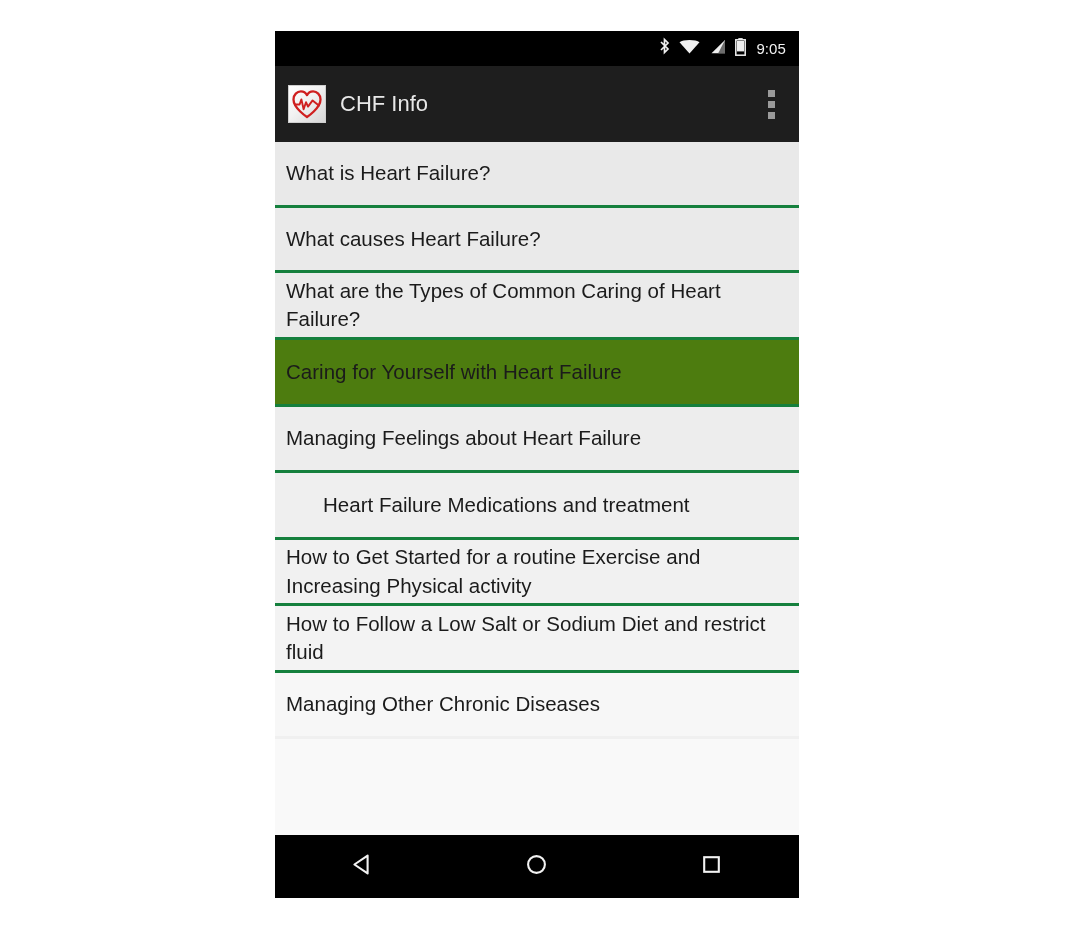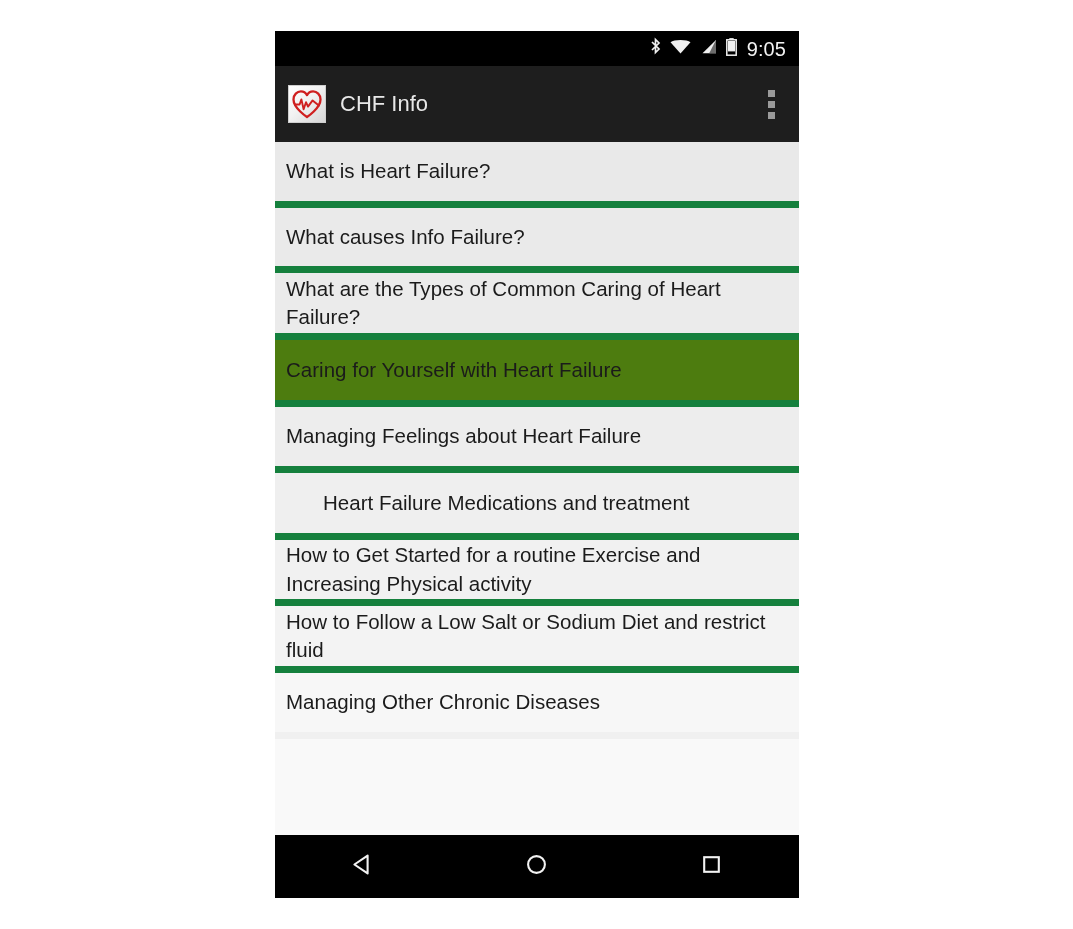--- a/index.html
+++ b/index.html
@@ -39,21 +39,21 @@
     box-sizing: border-box;
     flex: 0 0 auto;
   }
   .status-icons {
     display: flex;
     align-items: center;
     gap: 7px;
   }
   .status-clock {
     color: #f2f2f2;
-    font-size: 20px;
+    font-size: 15px;
     font-weight: normal;
     letter-spacing: 0.1px;
     margin-left: 9px;
     line-height: 1;
   }
   .sb-ico { display: block; }
 
   
   #action-bar {
     height: 76px;
@@ -109,21 +109,21 @@
     background: #f7f7f7;
     overflow: hidden;
     display: flex;
     flex-direction: column;
   }
   .list-item {
     box-sizing: border-box;
     padding: 0 14px 0 11px;
     display: flex;
     align-items: center;
-    border-bottom: 7px solid #15803d;
+    border-bottom: 3px solid #15803d;
     cursor: pointer;
     background: #eaeaea;
     flex: 0 0 auto;
   }
   .list-item .label {
     font-size: 20.5px;
     color: #1b1b1b;
     line-height: 1.38;
     letter-spacing: 0.02px;
   }
@@ -220,21 +220,21 @@
     </div>
 
   </div>
 
   <div id="list">
 
     <div class="list-item i0">
       <span class="label">What is Heart Failure?</span>
     </div>
     <div class="list-item i1">
-      <span class="label">What causes Info Failure?</span>
+      <span class="label">What causes Heart Failure?</span>
     </div>
     <div class="list-item i2">
       <span class="label">What are the Types of Common Caring of Heart Failure?</span>
     </div>
     <div class="list-item i3">
       <span class="label">Caring for Yourself with Heart Failure</span>
     </div>
     <div class="list-item i4">
       <span class="label">Managing Feelings about Heart Failure</span>
     </div>

